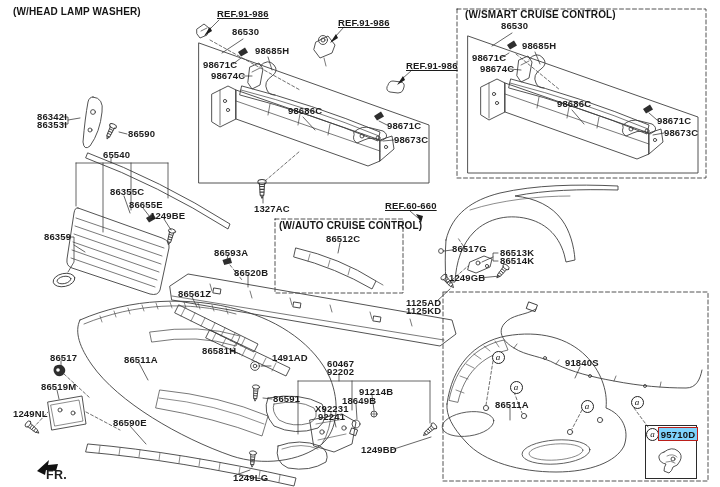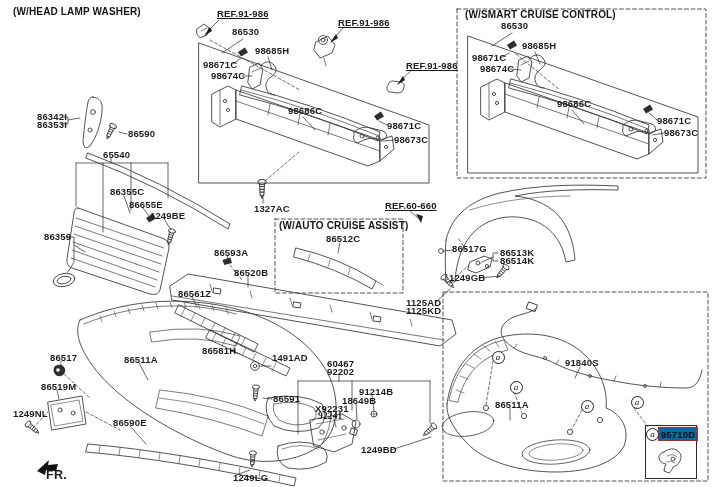--- a/index.html
+++ b/index.html
@@ -21,21 +21,21 @@
     background:#fff;box-sizing:border-box;display:flex;align-items:center;justify-content:center;
     font-family:"Liberation Serif", serif;font-style:italic;font-size:9px;line-height:1;color:#111;
   }
   .hl-box{
     position:absolute;left:645px;top:425px;width:52px;height:54px;
     border:1.2px solid #2b2b2b;background:transparent;box-sizing:border-box;
   }
   .hl-a{position:absolute;left:646px;top:428px;}
   .hl-tag{
     position:absolute;left:658px;top:427px;width:40px;height:14px;
-    background:#0369a1;border:1.5px solid #bb1f1a;box-sizing:border-box;
+    background:#7dd3fc;border:1.5px solid #bb1f1a;box-sizing:border-box;
     display:flex;align-items:center;justify-content:center;
     font-size:9.5px;font-weight:700;color:#121212;letter-spacing:.2px;
   }
   .wm{
     position:absolute;left:598px;top:441px;display:flex;align-items:center;gap:3px;
     pointer-events:none;
   }
   .wm-text{
     font-size:27px;font-weight:700;color:rgba(255,255,255,.82);
     text-shadow:0 0 2px rgba(140,140,140,.55), 0 0 1px rgba(120,120,120,.5);
@@ -348,21 +348,21 @@
       <div class="lbl" style="left: 37px; top: 112px;">86342I</div>
       <div class="lbl" style="left: 37px; top: 120px;">86353I</div>
       <div class="lbl" style="left: 128px; top: 129px;">86590</div>
       <div class="lbl" style="left: 103px; top: 150px;">65540</div>
       <div class="lbl" style="left: 110px; top: 187px;">86355C</div>
       <div class="lbl" style="left: 129px; top: 200px;">86655E</div>
       <div class="lbl" style="left: 150px; top: 211px;">1249BE</div>
       <div class="lbl" style="left: 44px; top: 232px;">86359</div>
       <div class="lbl" style="left: 254px; top: 204px;">1327AC</div>
       <div class="lbl ref" style="left: 385px; top: 201px;">REF.60-660</div>
-      <div class="lbl title" style="left: 279px; top: 221px;">(W/AUTO CRUISE ASSIST)</div>
+      <div class="lbl title" style="left: 279px; top: 221px;">(W/AUTO CRUISE CONTROL)</div>
       <div class="lbl" style="left: 326px; top: 234px;">86512C</div>
       <div class="lbl" style="left: 214px; top: 248px;">86593A</div>
       <div class="lbl" style="left: 234px; top: 268px;">86520B</div>
       <div class="lbl" style="left: 178px; top: 289px;">86561Z</div>
       <div class="lbl" style="left: 452px; top: 244px;">86517G</div>
       <div class="lbl" style="left: 500px; top: 248px;">86513K</div>
       <div class="lbl" style="left: 500px; top: 256px;">86514K</div>
       <div class="lbl" style="left: 449px; top: 273px;">1249GB</div>
       <div class="lbl" style="left: 406px; top: 298px;">1125AD</div>
       <div class="lbl" style="left: 406px; top: 306px;">1125KD</div>
@@ -372,21 +372,21 @@
       <div class="lbl" style="left: 41px; top: 382px;">86519M</div>
       <div class="lbl" style="left: 13px; top: 409px;">1249NL</div>
       <div class="lbl" style="left: 113px; top: 418px;">86590E</div>
       <div class="lbl" style="left: 272px; top: 353px;">1491AD</div>
       <div class="lbl" style="left: 273px; top: 394px;">86591</div>
       <div class="lbl" style="left: 327px; top: 359px;">60467</div>
       <div class="lbl" style="left: 327px; top: 367px;">92202</div>
       <div class="lbl" style="left: 359px; top: 387px;">91214B</div>
       <div class="lbl" style="left: 342px; top: 396px;">18649B</div>
       <div class="lbl" style="left: 315px; top: 404px;">X92231</div>
-      <div class="lbl" style="left: 318px; top: 412px; font-family: Liberation Serif, serif;">92241</div>
+      <div class="lbl" style="left: 318px; top: 412px;">92241</div>
       <div class="lbl" style="left: 361px; top: 445px;">1249BD</div>
       <div class="lbl" style="left: 233px; top: 473px;">1249LG</div>
       <div class="lbl" style="left: 565px; top: 358px;">91840S</div>
       <div class="lbl" style="left: 495px; top: 400px;">86511A</div>
       <div class="lbl fr" style="left: 18px; top: 469px;">FR.</div>
       <div class="marker" style="left: 491.5px; top: 350.5px;">a</div>
       <div class="marker" style="left: 509.5px; top: 380.5px;">a</div>
       <div class="marker" style="left: 580.5px; top: 399.5px;">a</div>
       <div class="marker" style="left: 630.5px; top: 395.5px;">a</div>
     </div>

